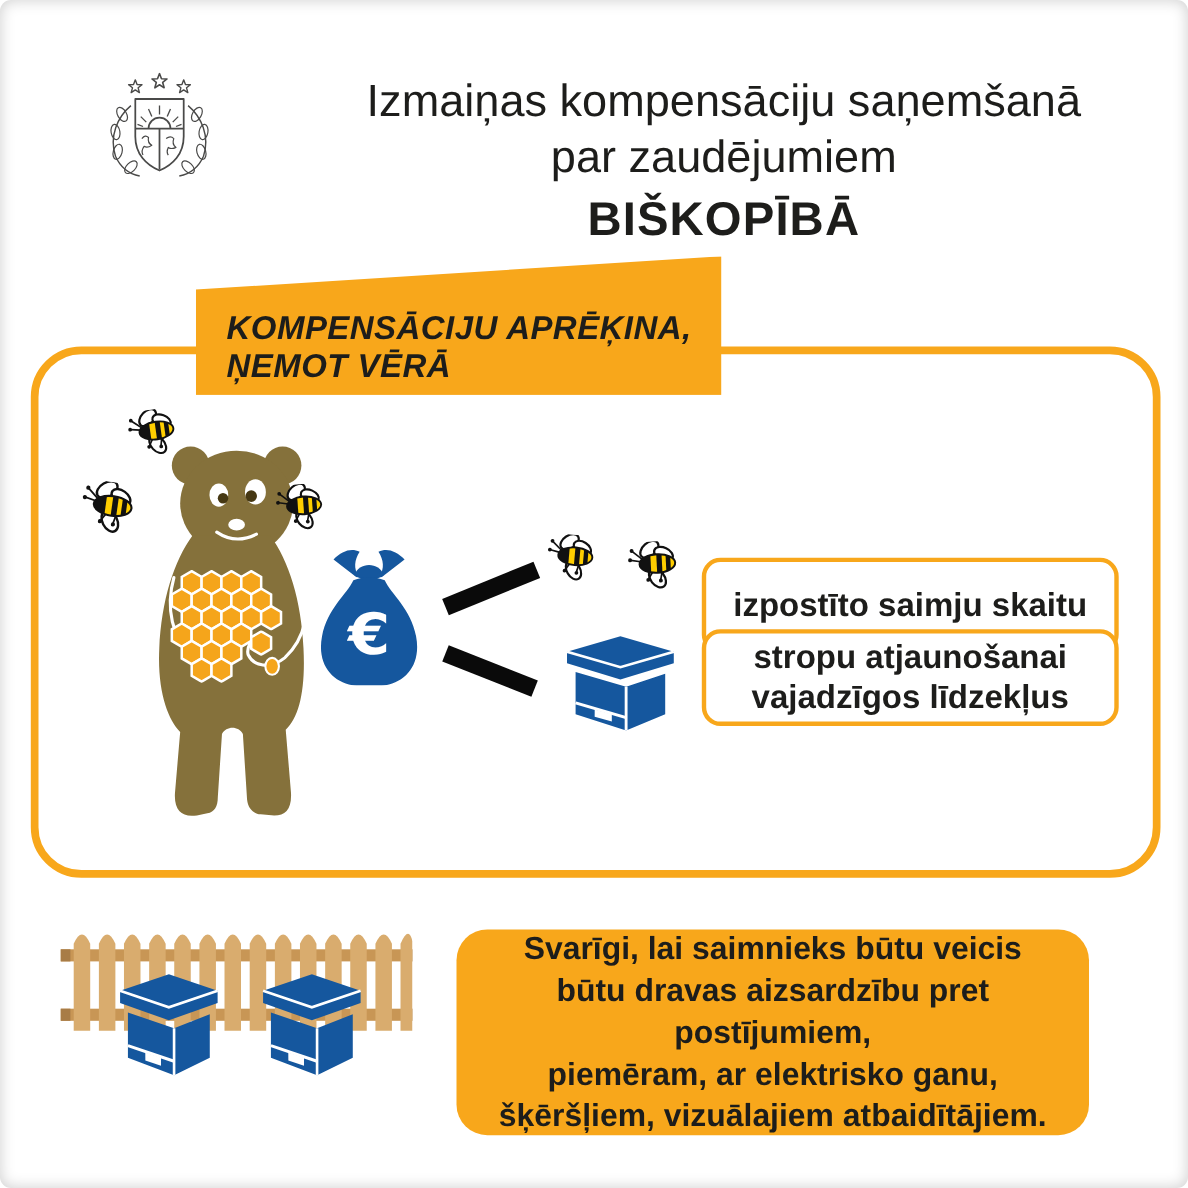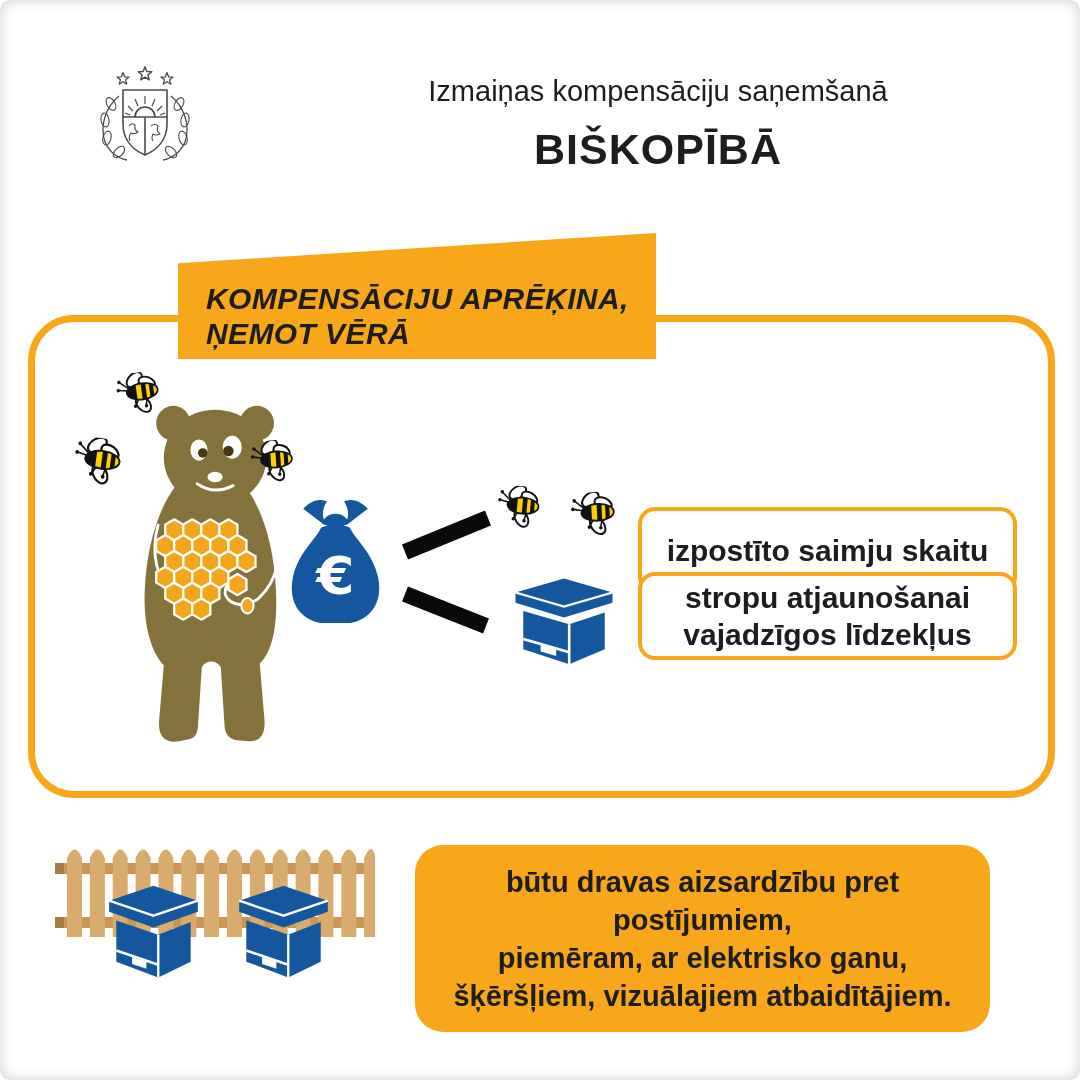--- a/index.html
+++ b/index.html
@@ -20,21 +20,21 @@
   .canvas{position:absolute;inset:0;background:#fff;}
   .vignette{position:absolute;inset:0;box-shadow:inset 0 0 14px rgba(0,0,0,.20);border-radius:10px;pointer-events:none;z-index:60;}
 
   
   .logo{position:absolute;left:52px;top:66px;width:185px;text-align:center;}
   .logo svg{display:block;margin:0 auto;}
   .logo .org{font-size:18px;line-height:23px;color:var(--logo-gray);margin-top:8px;}
 
   
   .title{position:absolute;left:262px;top:66px;width:792px;text-align:center;}
-  .title .line{font-size:29px;line-height:51px;font-weight:400;color:var(--text-dark);}
+  .title .line{font-size:41px;line-height:51px;font-weight:400;color:var(--text-dark);}
   .title .emph{font-size:43px;line-height:50px;font-weight:800;letter-spacing:1px;margin-top:7px;}
 
   
   .banner{position:absolute;left:178px;top:233px;width:478px;height:126px;background:var(--accent-orange);
           clip-path:polygon(0 24%,100% 0,100% 100%,0 100%);z-index:3;padding:48px 0 0 28px;font-style:italic;}
   .banner .bl{font-size:30px;font-weight:800;line-height:35px;letter-spacing:.4px;color:var(--text-dark);}
 
   
   .main-box{position:absolute;left:28px;top:315px;width:1027px;height:483px;border:7px solid var(--accent-orange);
             border-radius:46px;background:#fff;z-index:1;}
@@ -140,20 +140,21 @@
         <ellipse cx="94" cy="38" rx="4" ry="7" transform="rotate(30 94 38)"></ellipse>
         <ellipse cx="100" cy="54" rx="4" ry="7" transform="rotate(10 100 54)"></ellipse>
         <ellipse cx="98" cy="72" rx="4" ry="7" transform="rotate(-15 98 72)"></ellipse>
         <ellipse cx="86" cy="86" rx="4" ry="7" transform="rotate(-45 86 86)"></ellipse>
       </g>
     </svg>
   </div>
 
   <div class="title">
     <div class="line">Izmaiņas kompensāciju saņemšanā</div>
+    <div class="line">par zaudējumiem</div>
     <div class="emph">BIŠKOPĪBĀ</div>
   </div>
 
   <div class="banner">
     <div class="bl">KOMPENSĀCIJU APRĒĶINA,</div>
     <div class="bl">ŅEMOT VĒRĀ</div>
   </div>
 
   <div class="main-box"></div>
 
@@ -280,19 +281,20 @@
         <path d="M263.4,12 Q270.9,-5 278.4,12 L278.4,91 L263.4,91 Z"></path>
         <path d="M286.3,12 Q293.8,-5 301.3,12 L301.3,91 L286.3,91 Z"></path>
         <path d="M309.1,12 Q316.6,-5 320,10 L320,91 L309.1,91 Z"></path>
       </g>
     </g>
     <use href="#hive" x="51" y="38" width="95" height="103"></use>
     <use href="#hive" x="181" y="38" width="95" height="103"></use>
   </svg>
 
   <div class="note">
+    <div class="nl">Svarīgi, lai saimnieks būtu veicis</div>
     <div class="nl">būtu dravas aizsardzību pret postījumiem,</div>
     <div class="nl">piemēram, ar elektrisko ganu,</div>
     <div class="nl">šķēršļiem, vizuālajiem atbaidītājiem.</div>
   </div>
 
   <div class="vignette"></div>
 </div>
 
 </body></html>

